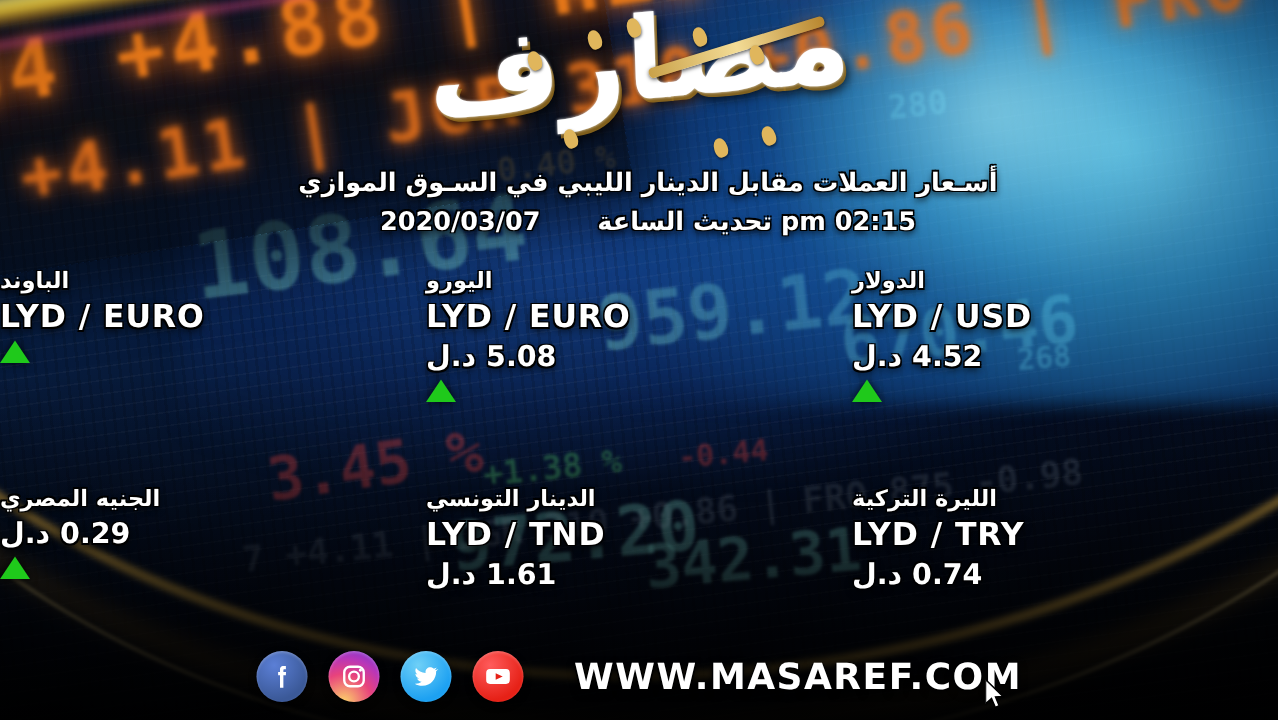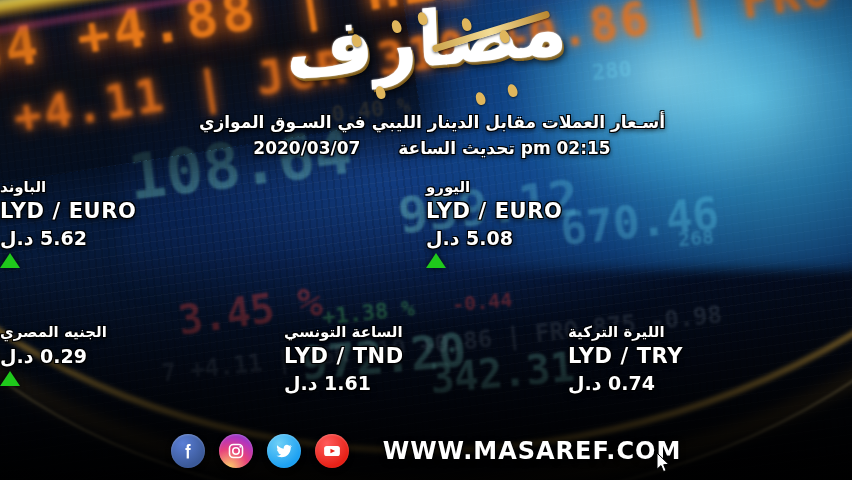--- a/index.html
+++ b/index.html
@@ -363,48 +363,53 @@
       <span>تحديث الساعة</span>
       <span class="gap"></span>
       <span>2020/03/07</span>
     </div>
   </div>
 
   <div class="rates">
 
     <div class="rate-row row1">
 
+      <div class="rate-cell">
+        <div class="rate-name">الدولار</div>
+        <div class="rate-pair">LYD / USD</div>
+        <div class="rate-value">4.52 د.ل</div>
+        <div class="arrow-slot"><span class="arrow-up"></span></div>
+      </div>
 
       <div class="rate-cell">
         <div class="rate-name">اليورو</div>
         <div class="rate-pair">LYD / EURO</div>
         <div class="rate-value">5.08 د.ل</div>
         <div class="arrow-slot"><span class="arrow-up"></span></div>
       </div>
 
       <div class="rate-cell">
         <div class="rate-name">الباوند</div>
         <div class="rate-pair">LYD / EURO</div>
-        <div class="rate-value">5.62 د.ل</div>
         <div class="arrow-slot"><span class="arrow-up"></span></div>
       </div>
 
     </div>
 
     <div class="rate-row row2">
 
       <div class="rate-cell">
         <div class="rate-name">الليرة التركية</div>
         <div class="rate-pair">LYD / TRY</div>
         <div class="rate-value">0.74 د.ل</div>
         <div class="arrow-slot"><span class="arrow-none"></span></div>
       </div>
 
       <div class="rate-cell">
-        <div class="rate-name">الساعة التونسي</div>
+        <div class="rate-name">الدينار التونسي</div>
         <div class="rate-pair">LYD / TND</div>
         <div class="rate-value">1.61 د.ل</div>
         <div class="arrow-slot"><span class="arrow-none"></span></div>
       </div>
 
       <div class="rate-cell">
         <div class="rate-name">الجنيه المصري</div>
         <div class="rate-value">0.29 د.ل</div>
         <div class="arrow-slot"><span class="arrow-up"></span></div>
       </div>

